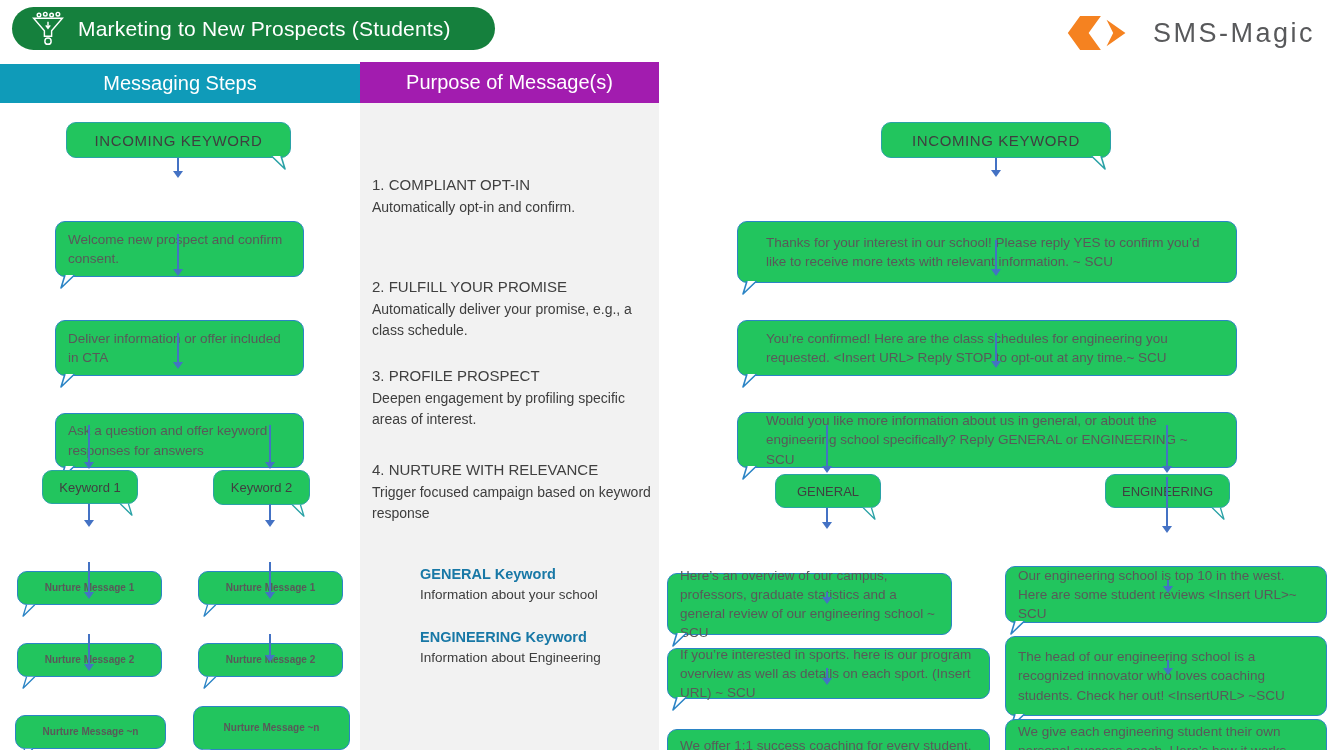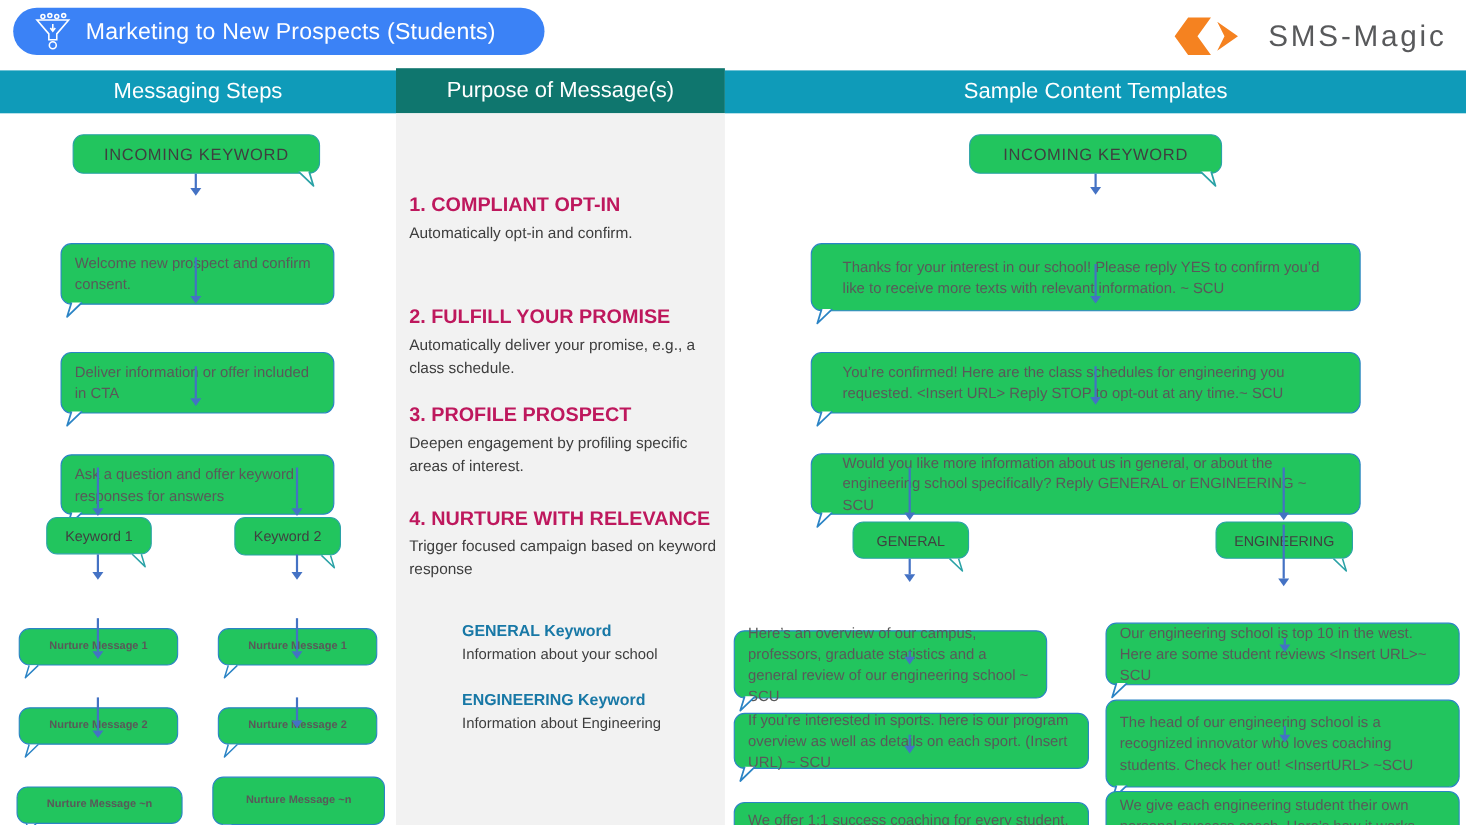--- a/index.html
+++ b/index.html
@@ -1,30 +1,30 @@
 <!DOCTYPE html>
 <html><head>
 <meta charset="utf-8">
 <style>
   html,body{margin:0;padding:0;background:#fff;}
   .canvas{position:relative;width:1333px;height:750px;background:#ffffff;overflow:hidden;
           font-family:"Liberation Sans",sans-serif;-webkit-font-smoothing:antialiased;}
 
   
-  .title-pill{position:absolute;left:12px;top:7px;width:483px;height:43px;background:#3b82f6;
+  .title-pill{position:absolute;left:12px;top:7px;width:483px;height:43px;background:#15803d;
               border-radius:22px;display:flex;align-items:center;gap:12px;padding-left:18px;box-sizing:border-box;}
   .title-pill .txt{color:#fff;font-size:21px;letter-spacing:.2px;white-space:nowrap;}
   .funnel-svg{flex:0 0 auto;}
   .logo{position:absolute;right:18px;top:12px;height:42px;display:flex;align-items:center;gap:20px;}
   .logo .txt{color:#58595b;font-size:27px;letter-spacing:2.5px;font-weight:400;}
 
   
   .bar{position:absolute;color:#fff;display:flex;align-items:center;justify-content:center;font-size:20px;}
   .bar-left{left:0;top:64px;width:360px;height:39px;background:#0f9bb9;}
-  .bar-mid{left:360px;top:62px;width:299px;height:41px;background:#0f766e;}
+  .bar-mid{left:360px;top:62px;width:299px;height:41px;background:#a21caf;}
   .bar-right{left:659px;top:64px;width:674px;height:39px;background:#0f9bb9;}
   .gray-band{position:absolute;left:360px;top:103px;width:299px;height:647px;background:#f2f2f2;}
 
   
   .bubble{position:absolute;background:#22c55e;box-sizing:border-box;border-radius:10px;
           display:flex;align-items:center;z-index:1;}
   .kw{border:1.6px solid #2aa2a6;justify-content:center;text-align:center;color:#404040;}
   .kw .t{font-size:13px;}
   .kw-big .t{font-size:15px;letter-spacing:.6px;color:#3f3f3f;}
   .msg{border:1.6px solid #2b84c5;color:#595959;padding:6px 12px;margin-top:43px;}
@@ -40,21 +40,21 @@
   .kw .tail path{stroke:#2aa2a6;}
   .msg .tail path{stroke:#2b84c5;}
 
   
   .arrow{position:absolute;width:2px;background:#4472c4;z-index:3;}
   .arrow::after{content:"";position:absolute;left:-4px;bottom:-7px;width:0;height:0;
                 border:5px solid transparent;border-top:7px solid #4472c4;border-bottom:none;}
 
   
   .pp{position:absolute;left:372px;width:286px;}
-  .pp .h{font-size:18px;font-weight:bold;color:#be185d;margin-bottom:4px;}
+  .pp .h{font-size:15px;font-weight:normal;color:#404040;margin-bottom:4px;}
   .pp .b{font-size:14px;color:#3d3d3d;line-height:1.5;}
   .pk{position:absolute;left:420px;width:240px;margin-top:23px;}
   .pk .h{font-size:14.5px;font-weight:bold;color:#1878a6;margin-bottom:3px;}
   .pk .b{font-size:13.5px;color:#3d3d3d;line-height:1.45;}
 </style>
 </head>
 <body>
 
 <div class="canvas">
 
@@ -78,23 +78,20 @@
     </svg>
     <span class="txt">SMS-Magic</span>
   </div>
 
   <div class="bar bar-left">
     <span>Messaging Steps</span>
   </div>
   <div class="bar bar-mid">
     <span>Purpose of Message(s)</span>
   </div>
-  <div class="bar bar-right">
-    <span>Sample Content Templates</span>
-  </div>
   <div class="gray-band"></div>
 
   <div class="bubble kw kw-big" style="left:66px;top:122px;width:225px;height:36px;">
     <span class="t">INCOMING KEYWORD</span>
     <svg class="tail tr" width="20" height="15" viewBox="0 0 20 15">
         <path d="M15.5,1 L2,14 L6,1"></path>
       </svg>
   </div>
 
   <div class="bubble msg" style="left:55px;top:178px;width:249px;height:56px;">

